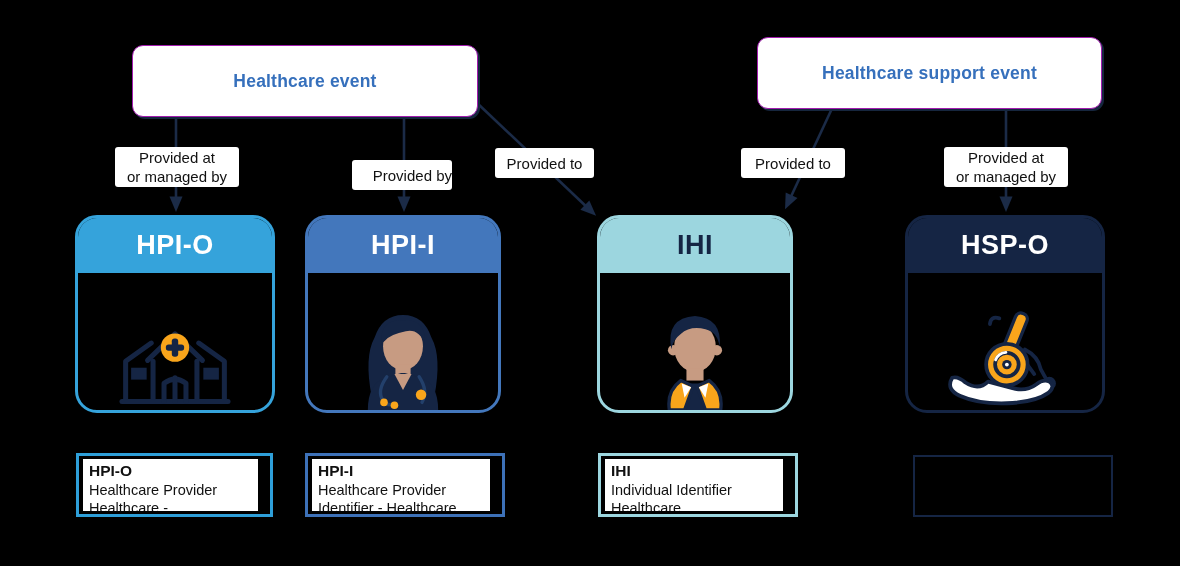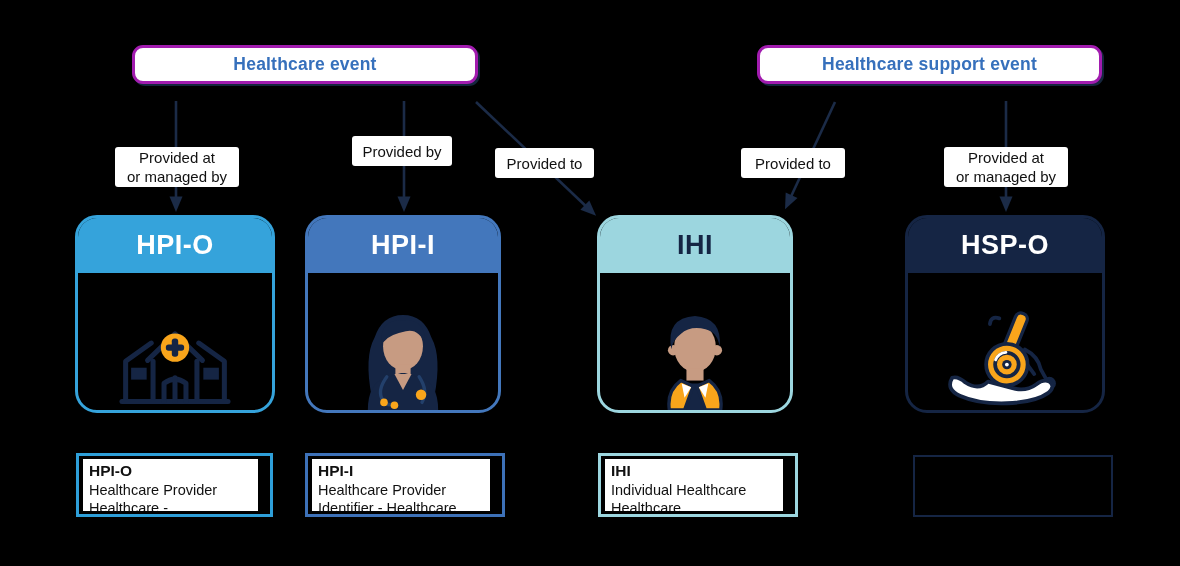--- a/index.html
+++ b/index.html
@@ -5,36 +5,36 @@
   html,body{margin:0;padding:0;background:#000;}
   .canvas{
     position:relative;width:1180px;height:566px;background:#000;overflow:hidden;
     font-family:"Liberation Sans",sans-serif;
   }
   
   .arrows{position:absolute;left:0;top:0;z-index:1;pointer-events:none;}
 
   
   .event-box{
-    position:absolute;height:39px;background:#fff;border:3px solid #a21caf;border-radius:11px;
+    position:absolute;height:72px;background:#fff;border:1px solid #a21caf;border-radius:11px;
     box-sizing:border-box;display:flex;align-items:center;justify-content:center;z-index:2;
     box-shadow:2px 2px 0 #16263E;
   }
   .event-box span{color:#3670BC;font-weight:bold;font-size:17.5px;letter-spacing:.2px;}
   .event-1{left:132px;top:45px;width:346px;}
-  .event-2{left:757px;top:45px;width:345px;}
+  .event-2{left:757px;top:37px;width:345px;}
 
   
   .edge-label{
     position:absolute;background:#fff;color:#111;z-index:3;border-radius:3px;
     display:flex;flex-direction:column;align-items:center;justify-content:center;
     font-size:15px;line-height:19px;text-align:center;
   }
   .el-1{left:115px;top:147px;width:124px;height:40px;}
-  .el-2{left:352px;top:136px;width:100px;height:30px;}
+  .el-2{left:352px;top:160px;width:100px;height:30px;align-items:flex-end;}
   .el-3{left:495px;top:148px;width:99px;height:30px;}
   .el-4{left:741px;top:148px;width:104px;height:30px;}
   .el-5{left:944px;top:147px;width:124px;height:40px;}
 
   
   .card{
     position:absolute;top:215px;height:198px;border-radius:22px;border:3px solid;box-sizing:border-box;
     overflow:hidden;z-index:2;background:transparent;
   }
   .card-header{height:55px;display:flex;align-items:center;justify-content:center;}
@@ -214,19 +214,19 @@
   <div class="legend lg-2">
     <div class="legend-inner">
       <span class="abbr">HPI-I</span>
       <span>Healthcare Provider</span><br>
       <span>Identifier - Healthcare</span>
     </div>
   </div>
   <div class="legend lg-3">
     <div class="legend-inner">
       <span class="abbr">IHI</span>
-      <span>Individual Healthcare</span><br>
+      <span>Individual Identifier</span><br>
       <span>Healthcare</span>
     </div>
   </div>
   <div class="legend lg-4"></div>
 
 </div>
 
 </body></html>

